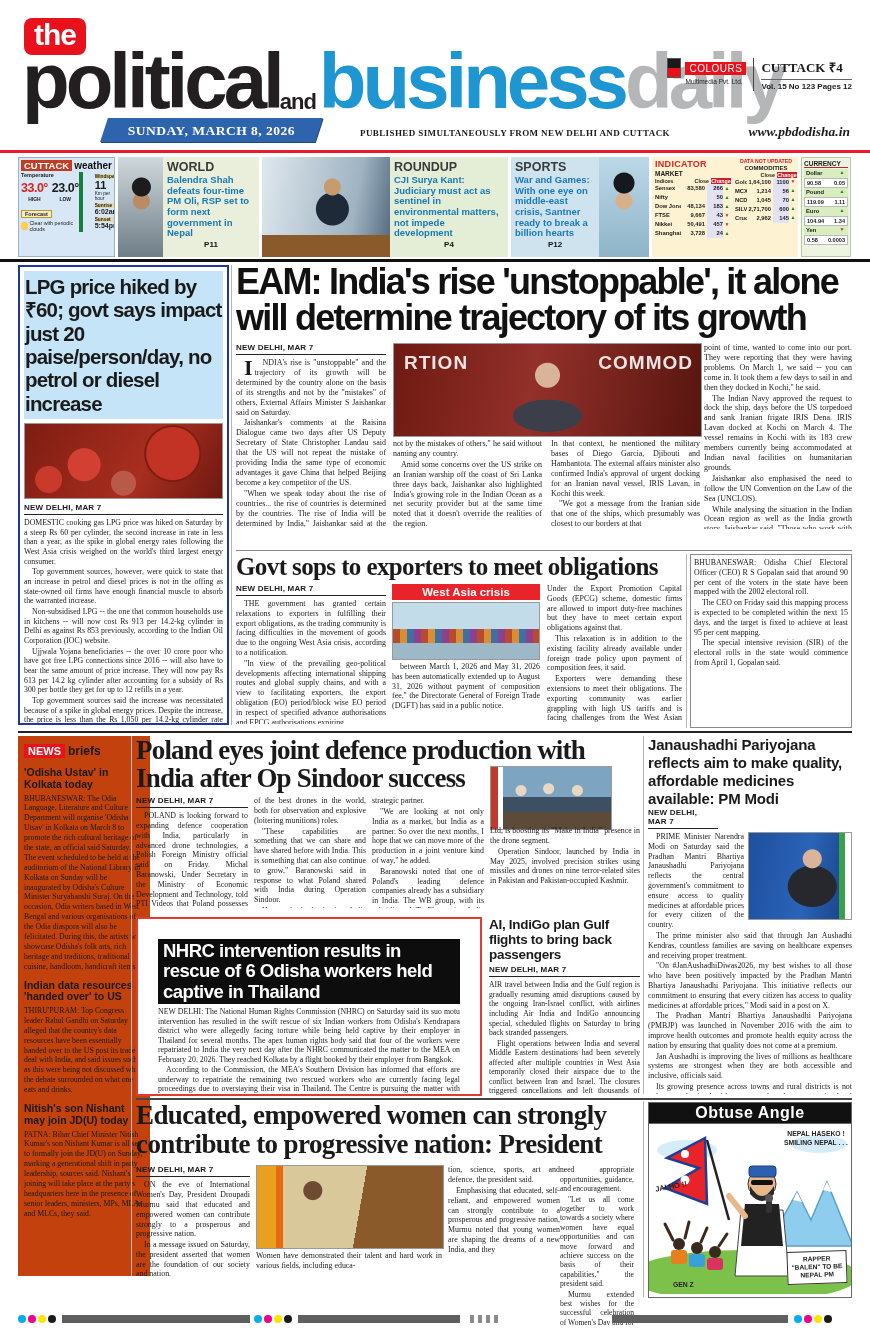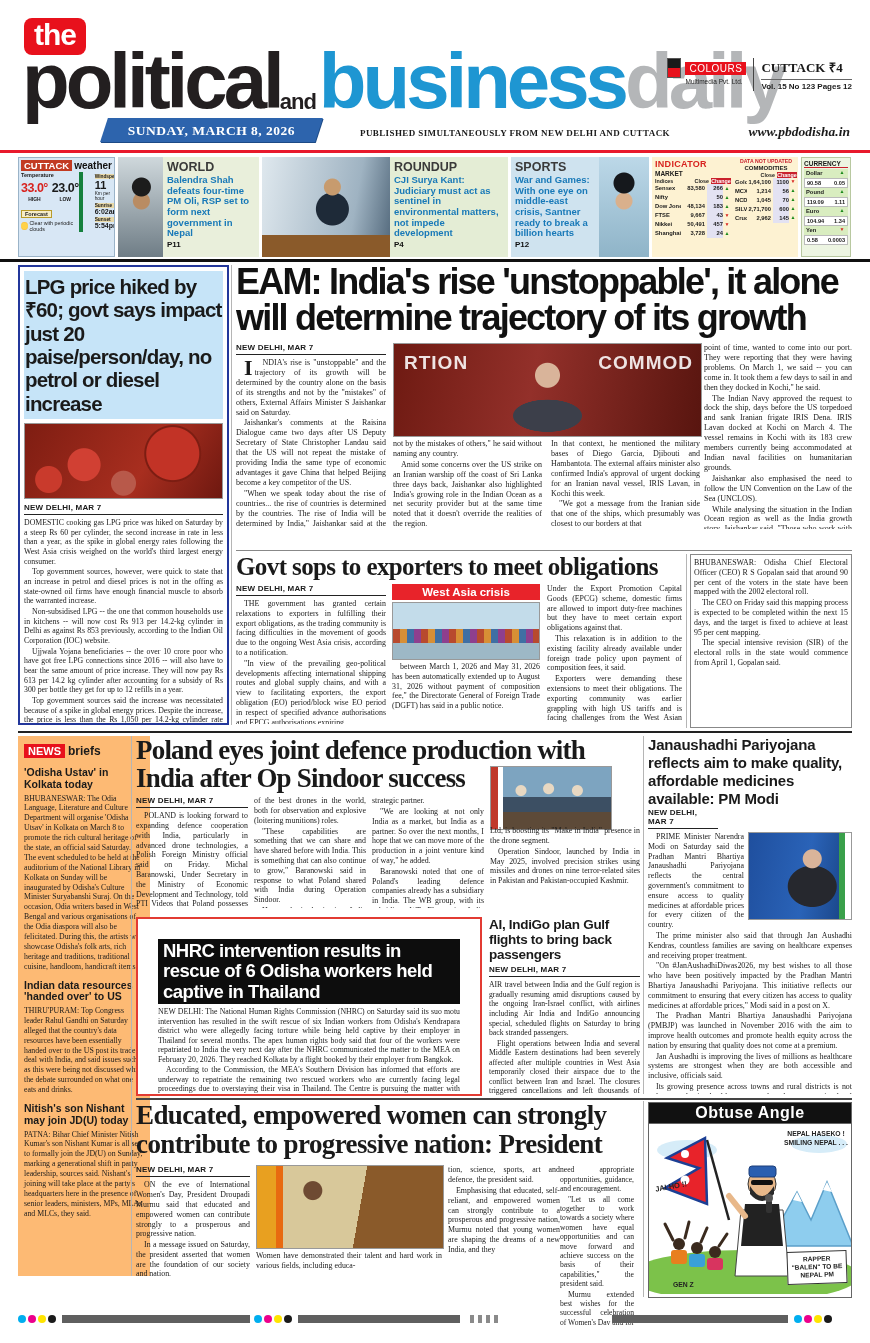--- a/index.html
+++ b/index.html
@@ -63,21 +63,21 @@
   .w-mini-lbl{font-size:4.8px;font-weight:bold;background:#e9d9a8;margin-top:2px}
   .w-mini-val{font-size:7px;font-weight:bold}
   #w-wind-val{font-size:11px;font-weight:bold}
   #w-wind-unit{font-size:4.8px}
   #world{width:141px;background:#e9efdb;display:flex}
   #roundup{width:246px;background:#e4edd5;display:flex}
   #sports{width:138px;background:#cfe3ef;display:flex}
   .sec-txt{padding:3px 4px;flex:1;overflow:hidden}
   .sec-name{font:bold 12.5px "Liberation Sans",sans-serif;color:#3a3a3a}
   .sec-head{font:bold 9.5px "Liberation Sans",sans-serif;color:#1879b8;line-height:1.12;margin-top:1px}
-  .sec-page{font:bold 8px "Liberation Sans",sans-serif;color:#111;text-align:left;margin-top:1px}
+  .sec-page{font:bold 8px "Liberation Sans",sans-serif;color:#111;text-align:center;margin-top:1px}
   .strip-photo{border:0}
   #world-photo{width:45px;background:
       radial-gradient(circle at 52% 30%,#1c1c1c 0 9px,transparent 10px),
       radial-gradient(circle at 52% 44%,#b98c63 0 8px,transparent 9px),
       linear-gradient(#cfd8dc,#6f7d86)}
   #roundup-photo{width:128px;background:
       linear-gradient(0deg,#8a5a2a 0 22%,transparent 22%),
       radial-gradient(circle at 55% 30%,#c79b6e 0 8px,transparent 9px),
       radial-gradient(circle at 55% 52%,#1e2a38 0 16px,transparent 17px),
       linear-gradient(100deg,#dfe8ee,#9fb3c2 70%,#51677a)}
@@ -156,21 +156,21 @@
       repeating-linear-gradient(90deg,#b84a2e 0 7px,#d78f35 7px 14px,#3f6fa3 14px 21px,#8e3f8e 21px 28px) 0 62%/100% 14px no-repeat,
       linear-gradient(#c3dcea 0 48%,#9db8c6 48% 100%)}
   #voters{position:absolute;left:690px;top:554px;width:162px;height:174px;border:1px solid #888;
           padding:3px;box-sizing:border-box;background:#fff;overflow:hidden}
   #v-head{background:#0e0e0e;color:#fff;text-align:center;font:bold 15.5px "Liberation Sans",sans-serif;
           letter-spacing:-.3px;line-height:1.18;padding:4px 2px;margin-bottom:3px}
   #v-body{font-size:7.9px}
 
   
   #div1{left:18px;top:731px;width:834px;height:2px;background:#222}
-  #briefs{position:absolute;left:18px;top:736px;width:132px;height:540px;background:#fdba74;
+  #briefs{position:absolute;left:18px;top:736px;width:132px;height:540px;background:#c2410c;
           padding:5px 6px;box-sizing:border-box;overflow:hidden;font-family:"Liberation Sans",sans-serif}
   #news-tag{background:#e8111c;color:#fff;font-weight:bold;font-size:11px;padding:1px 4px}
   #briefs-lbl{font-weight:bold;font-size:12px;margin-left:3px}
   .b-title{font-weight:bold;font-size:10.5px;line-height:1.12;margin:8px 0 3px}
   .b-text{font-family:"Liberation Serif",serif;font-size:7.8px;line-height:1.27;text-align:left}
 
   #poland{position:absolute;left:136px;top:736px;width:504px;height:178px;overflow:hidden}
   #p-head{font:bold 27px "Liberation Serif",serif;letter-spacing:-.8px;line-height:1.04}
   #poland-photo{position:absolute;right:28px;top:30px;width:120px;height:62px;background:
       radial-gradient(circle at 25% 38%,#e8d8c2 0 5px,transparent 6px),

